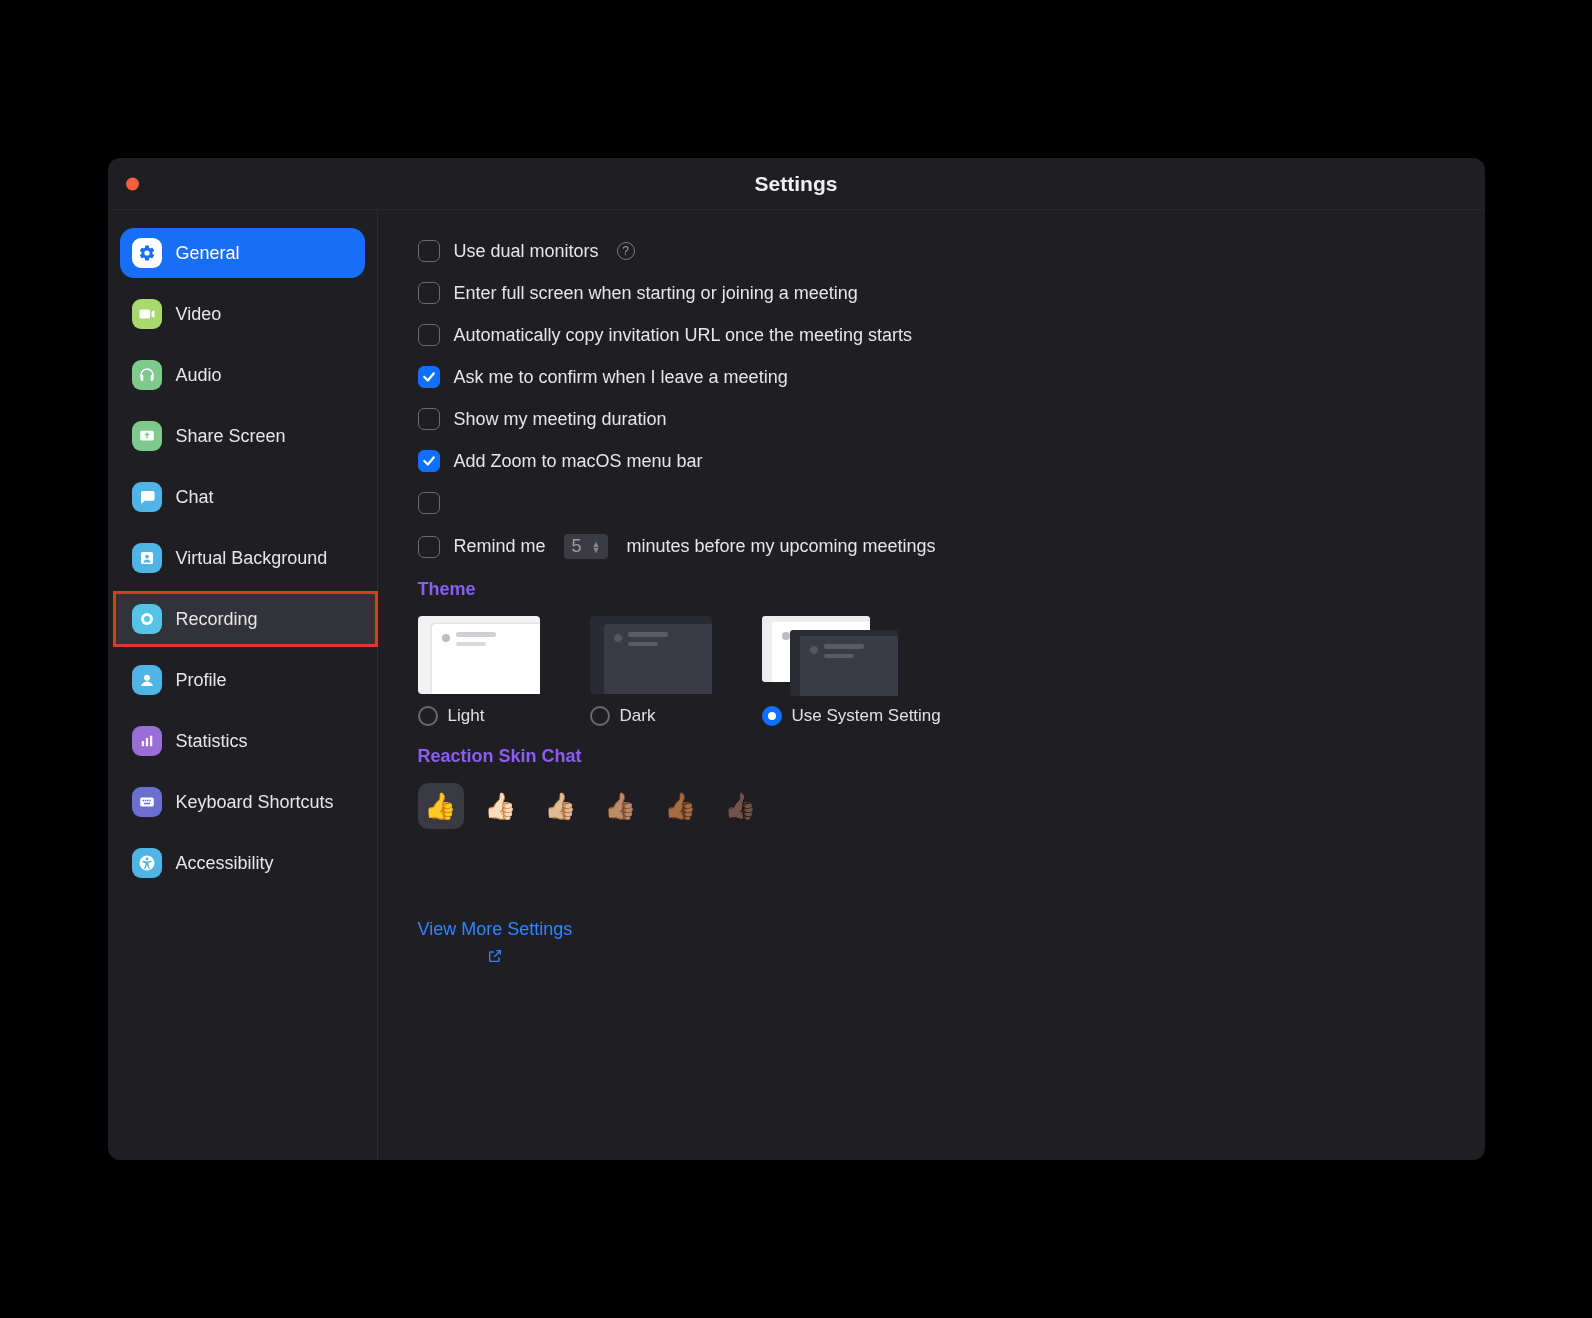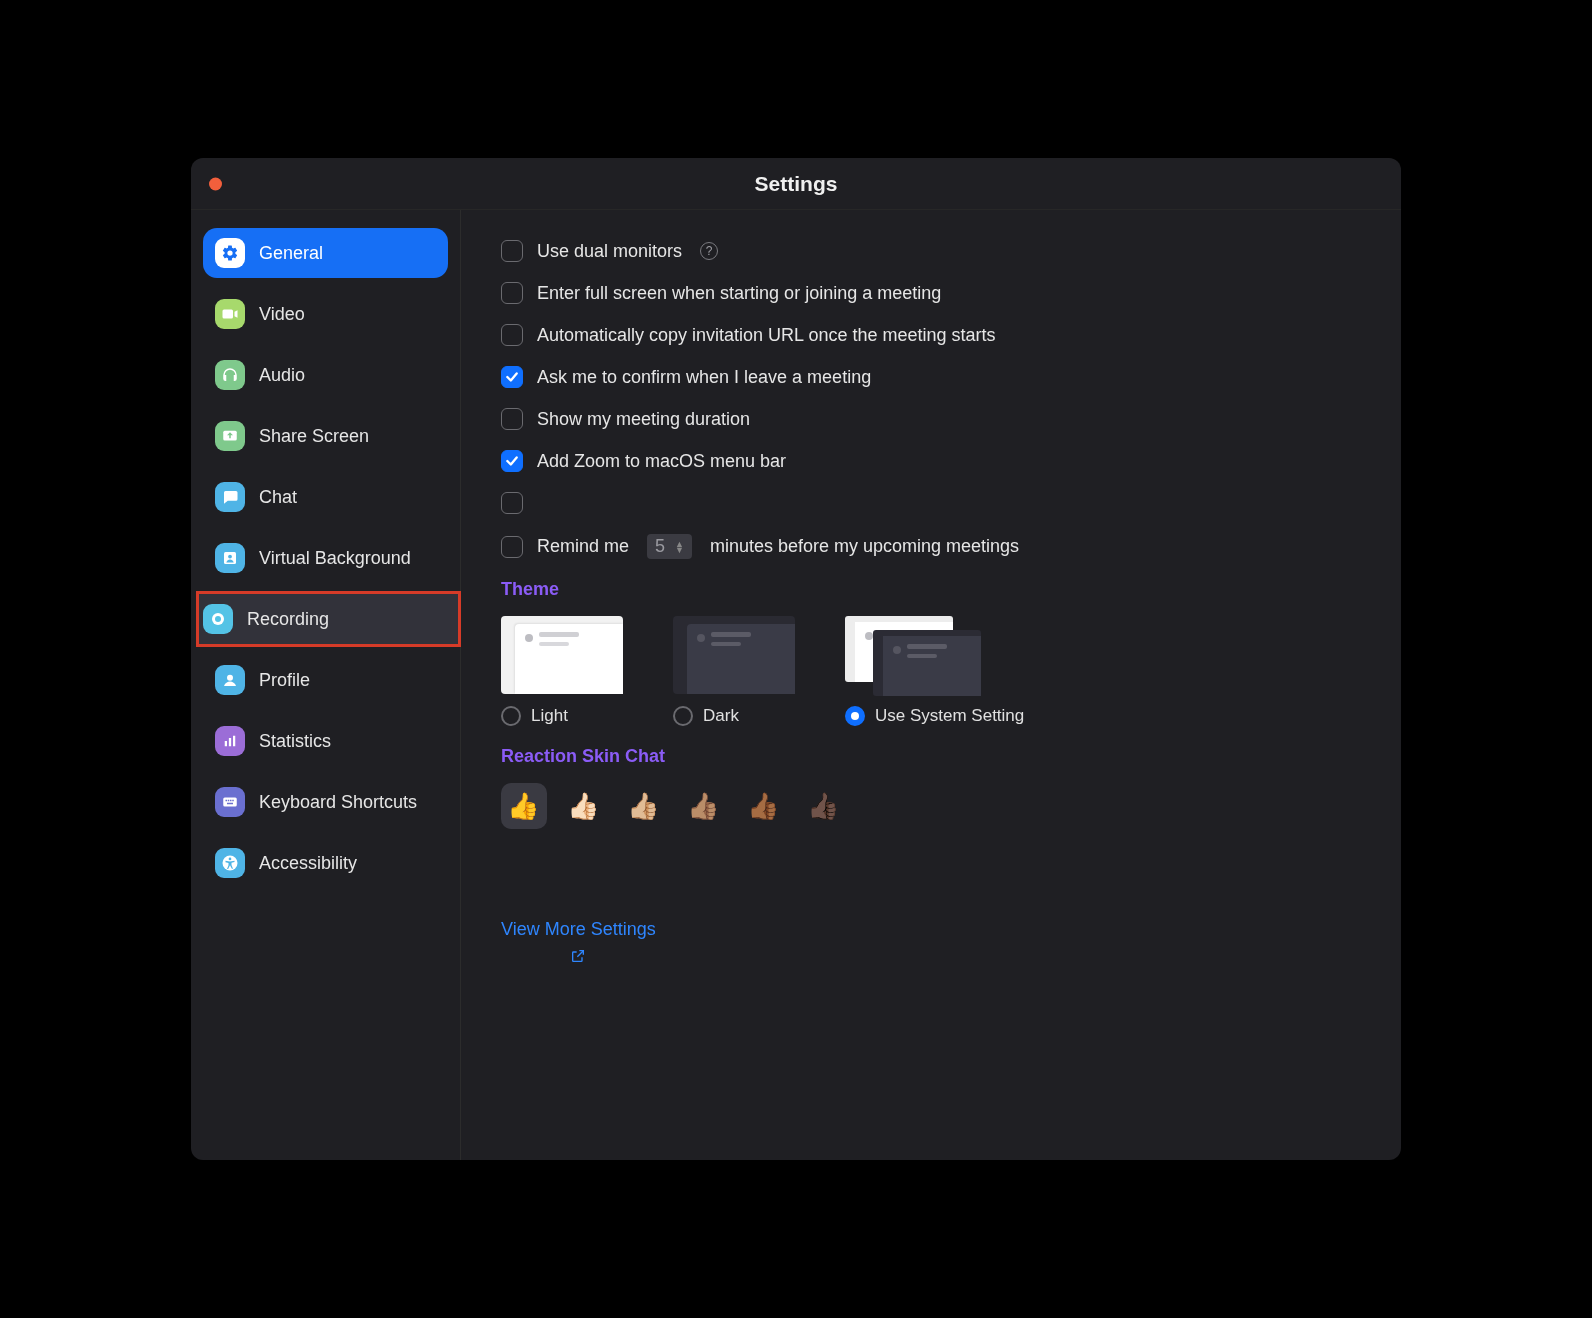--- a/index.html
+++ b/index.html
@@ -5,21 +5,21 @@
   * { box-sizing: border-box; margin: 0; padding: 0; }
   html, body { width: 100%; height: 100%; }
   body {
     font-family: -apple-system, BlinkMacSystemFont, "Segoe UI", Helvetica, Arial, sans-serif;
     background: #000;
     display: flex;
     align-items: center;
     justify-content: center;
   }
   .window {
-    width: 1210px;
+    width: 1377px;
     height: 1002px;
     background: #1f1f23;
     border-radius: 12px;
     overflow: hidden;
     display: flex;
     flex-direction: column;
     box-shadow: 0 0 0 1px rgba(0,0,0,.5);
   }
   .titlebar {
     height: 52px;
@@ -68,21 +68,21 @@
   }
   .nav-item.selected {
     background: #166ff5;
     color: #fff;
   }
   .nav-item.highlighted {
     background: #32323a;
     border-radius: 0px;
     box-shadow: 0 0 0 3px #d63b28;
     margin-left: -4px;
-    padding-left: 4px;
+    padding-left: 16px;
     margin-right: -10px;
     padding-right:10px;
     text-align:right;
   }
   .nav-icon {
     width: 30px; height: 30px; border-radius: 9px;
     display: flex; align-items: center; justify-content: center;
     flex: 0 0 30px;
   }
   .nav-icon svg { width: 18px; height: 18px; }

